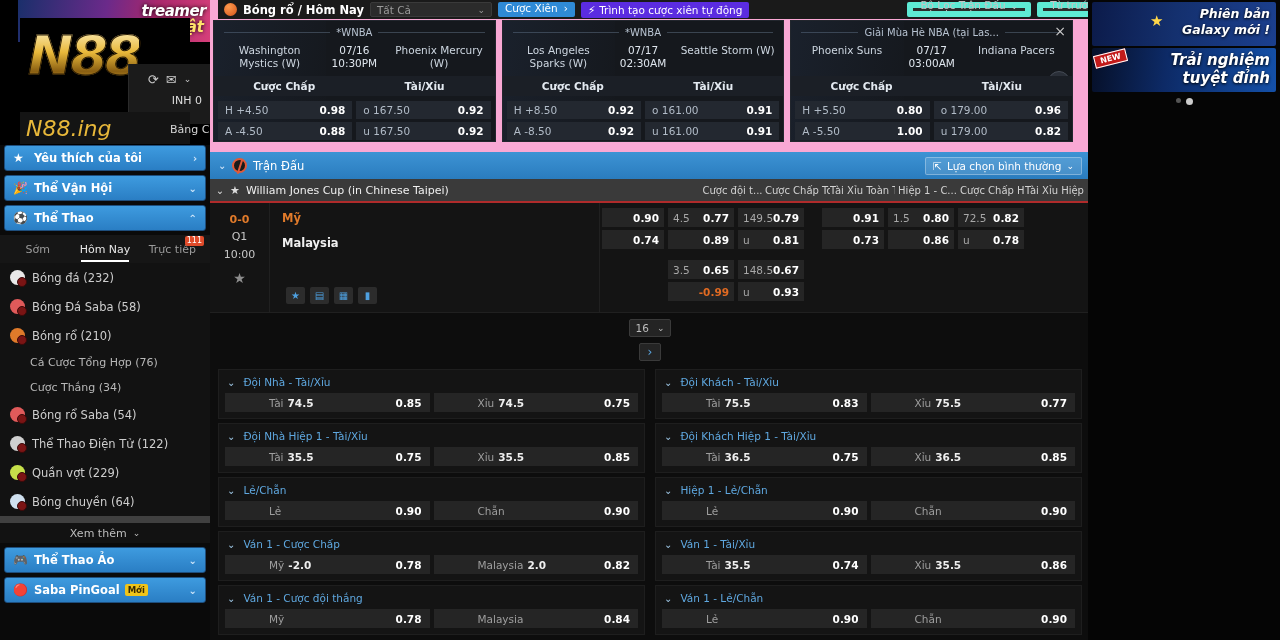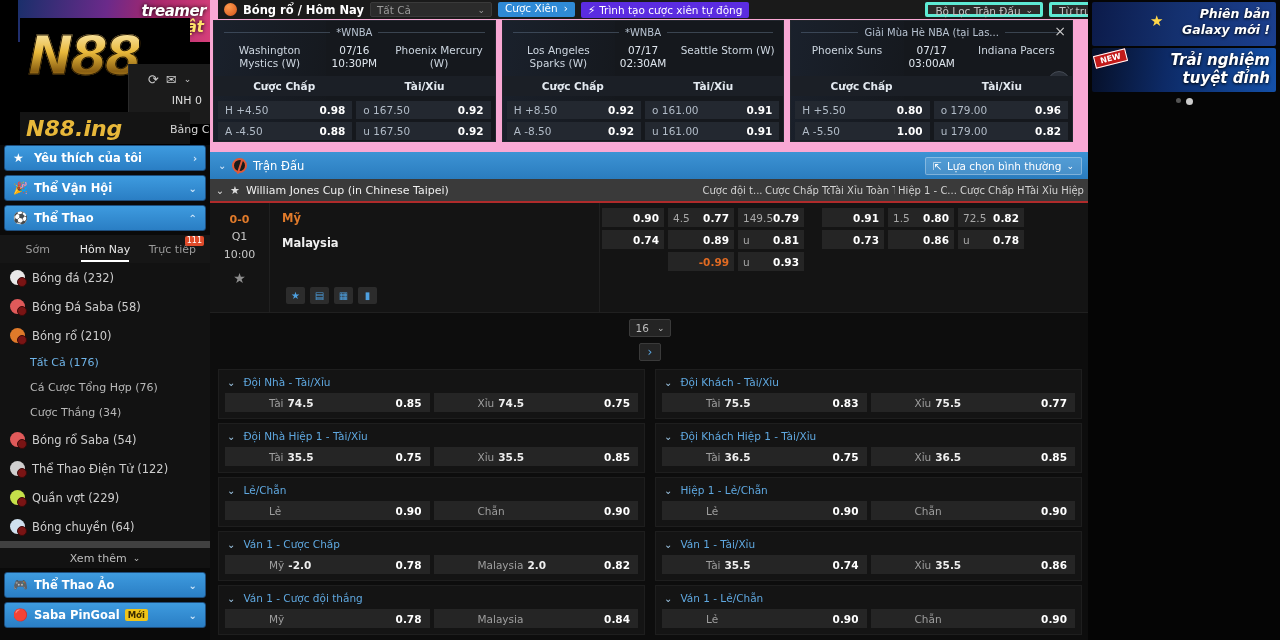--- a/index.html
+++ b/index.html
@@ -28,21 +28,21 @@
      -webkit-background-clip:text; background-clip:text; color:transparent;
      -webkit-text-stroke:1px #2a1c05; }
   .acct-box { position:absolute; left:128px; top:64px; width:82px; height:60px;
      background:#1b1b1b; border-left:1px solid #2a2a2a; }
   .acct-icons { display:flex; align-items:center; justify-content:center;
      gap:7px; height:30px; color:#c9c9c9; font-size:13px; }
   .acct-bal { text-align:right; padding-right:8px; font-size:11px; color:#ddd; }
   .bet-slip { position:absolute; left:20px; top:112px; width:170px; height:32px;
      background:#141414; }
   .bet-slip .ing { position:absolute; left:6px; top:4px; font-size:22px;
-     font-weight:bold; font-style:italic; color:#e8b83a; }
+     font-weight:normal; font-style:italic; color:#e8b83a; }
   .bet-slip .bc { position:absolute; left:150px; top:11px; font-size:11px;
      color:#d5d5d5; white-space:nowrap; }
 
   .nav-blue { margin:0 4px 4px 4px; height:26px; border-radius:3px;
      background:linear-gradient(#3e9bdf,#2a7ec4); display:flex; align-items:center;
      padding:0 8px; color:#fff; font-weight:bold; font-size:11.5px;
      border:1px solid #1e4e7d; position:relative; }
   .nav-blue .ic { width:16px; margin-right:5px; font-size:12px; }
   .nav-blue .chev { position:absolute; right:8px; color:#cfe6fa; font-size:10px; }
   .nav-blue .tag { background:#f0c419; color:#3a2a00; font-size:8.5px;
@@ -78,22 +78,22 @@
   .tb-ball { width:13px; height:13px; border-radius:50%;
      background:radial-gradient(circle at 35% 30%,#ff9a4d,#d4541a); }
   .tb-title { font-weight:bold; color:#fff; font-size:11.5px; white-space:nowrap; }
   .tb-select { background:#2b2b2b; border:1px solid #3a3a3a; border-radius:2px;
      height:15px; min-width:122px; display:flex; align-items:center;
      padding:0 6px; color:#9b9b9b; font-size:10.5px; justify-content:space-between; }
   .tb-parlay { background:#2f8ad6; color:#fff; border-radius:2px; height:15px;
      display:flex; gap:6px; padding:0 7px; font-size:10.5px; }
   .tb-auto { background:#5b2ce0; color:#fff; border-radius:2px; height:16px;
      display:flex; align-items:center; gap:4px; padding:0 7px; font-size:10.5px; }
-  .tb-btn { background:#2b2b2b; border:3px solid #5eead4; border-radius:2px;
-     height:15px; display:flex; align-items:flex-start; gap:5px; padding:0 7px;
+  .tb-btn { background:#2b2b2b; border:6px solid #5eead4; border-radius:2px;
+     height:15px; display:flex; align-items:flex-end; gap:5px; padding:0 7px;
      color:#c4c4c4; font-size:10.5px; white-space:nowrap; }
   .tb-sort { display:flex; flex-direction:column; gap:2px; margin-left:2px; }
   .tb-sort i { display:block; width:0; height:0; border-left:4px solid transparent;
      border-right:4px solid transparent; }
   .tb-sort .up { border-bottom:5px solid #86c440; }
   .tb-sort .dn { border-top:5px solid #e8a030; }
 
   
   .cards { position:absolute; left:213px; top:20px; width:860px; height:122px;
      display:flex; gap:6px; }
@@ -278,23 +278,20 @@
         <span>Bóng đá (232)</span>
       </div>
       <div class="sport-row">
         <span class="dot" style="background:#e05a5a"></span>
         <span>Bóng Đá Saba (58)</span>
       </div>
       <div class="sport-row">
         <span class="dot" style="background:#e07a2a"></span>
         <span>Bóng rổ (210)</span>
       </div>
-      <div class="sub-row sel">
-        <span>Tất Cả (176)</span>
-      </div>
       <div class="sub-row">
         <span>Cá Cược Tổng Hợp (76)</span>
       </div>
       <div class="sub-row">
         <span>Cược Thắng (34)</span>
       </div>
       <div class="sport-row">
         <span class="dot" style="background:#e05a5a"></span>
         <span>Bóng rổ Saba (54)</span>
       </div>
@@ -580,20 +577,31 @@
             </div>
           <div class="ocell wide">
               <span class="h"></span>
               <span class="v">0.86</span>
             </div>
           <div class="ocell wide">
               <span class="h">u</span>
               <span class="v">0.78</span>
             </div>
         </div>
+        <div class="orow" style="margin-top:11px">
+          <div class="ocell blank"></div>
+          <div class="ocell wide">
+              <span class="h">3.5</span>
+              <span class="v">0.65</span>
+            </div>
+          <div class="ocell wide">
+              <span class="h">148.5</span>
+              <span class="v">0.67</span>
+            </div>
+        </div>
         <div class="orow">
           <div class="ocell blank"></div>
           <div class="ocell wide">
               <span class="h"></span>
               <span class="v neg">-0.99</span>
             </div>
           <div class="ocell wide">
               <span class="h">u</span>
               <span class="v">0.93</span>
             </div>

